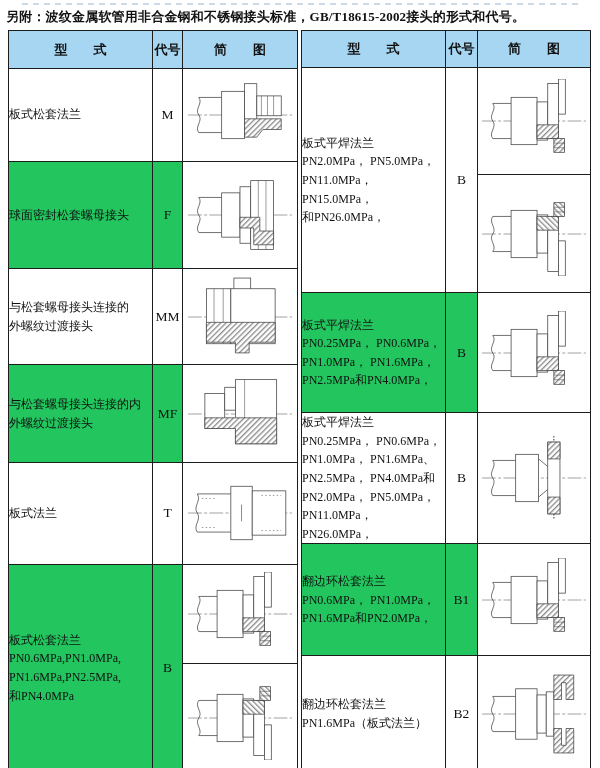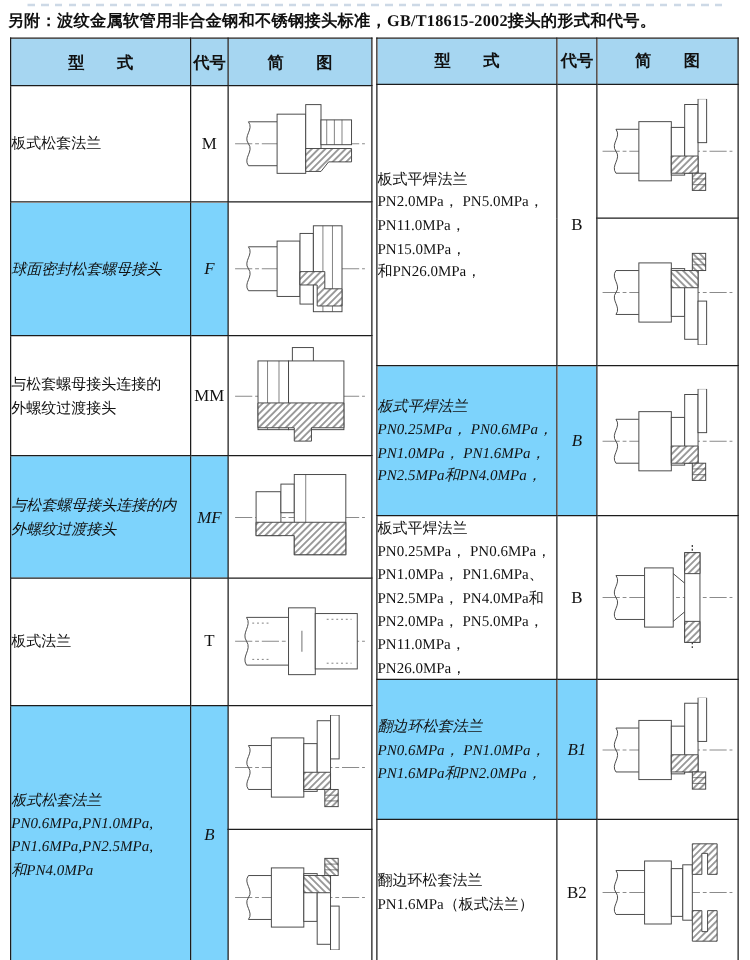--- a/index.html
+++ b/index.html
@@ -22,21 +22,21 @@
     font-family:"Liberation Serif","DejaVu Serif",serif;
   }
   td.type{
     text-align:left;vertical-align:middle;padding:3px 4px 3px 9px;
     font-size:12px;line-height:1.55;white-space:pre-line;
   }
   td.code{
     text-align:center;vertical-align:middle;font-size:13.5px;
   }
   td.diag{text-align:center;vertical-align:middle;background:#fff;}
-  .hl{background:#7dd3fc;font-style:italic;}
+  .hl{background:#22c55e;}
   svg.dsvg{width:108px;height:84px;display:block;margin:0 auto;}
   #symlib{position:absolute;width:0;height:0;}
 </style>
 </head>
 <body>
 
 <svg id="symlib" aria-hidden="true">
   <defs>
     <pattern id="hatch" patternUnits="userSpaceOnUse" width="5" height="5" patternTransform="rotate(45)">
       <rect width="5" height="5" fill="#ffffff"></rect>

